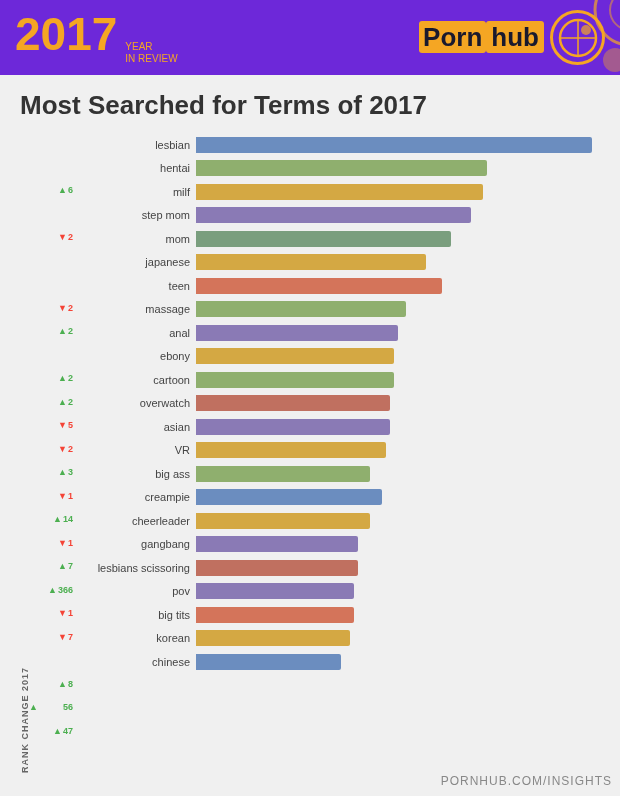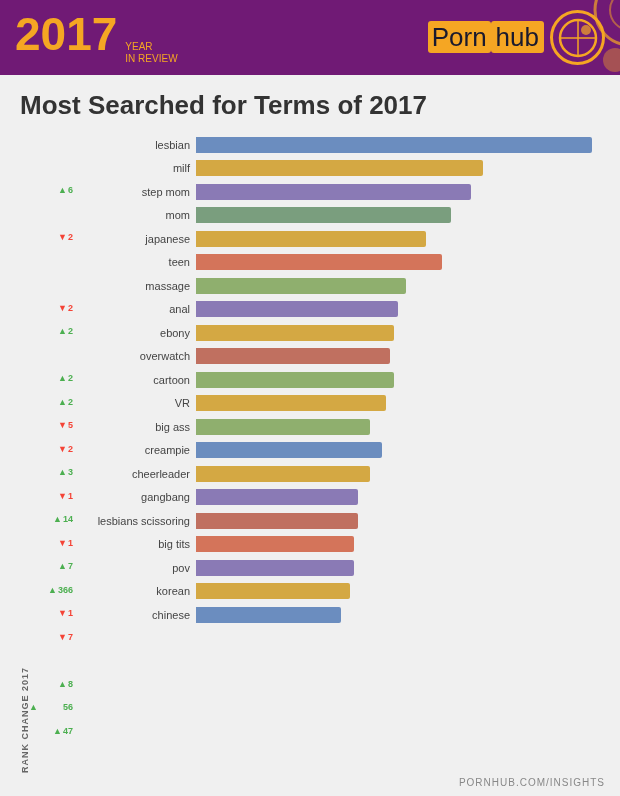--- a/index.html
+++ b/index.html
@@ -6,21 +6,21 @@
     body {
       width: 620px;
       height: 796px;
       background: #1a1a2e;
       font-family: Arial, sans-serif;
       color: #fff;
       overflow: hidden;
     }
 
     .header {
-      background: #701a75;
+      background: #6d28d9;
       padding: 10px 15px;
       display: flex;
       align-items: center;
       justify-content: space-between;
       height: 75px;
     }
 
     .year-logo {
       display: flex;
       align-items: baseline;
@@ -45,21 +45,21 @@
     }
 
     .pornhub-logo {
       display: flex;
       align-items: center;
       gap: 6px;
     }
 
     .pornhub-text {
       font-size: 26px;
-      font-weight: 400;
+      font-weight: 700;
       color: #fff;
     }
 
     .pornhub-text span {
       background: #f5a623;
       color: #1a1a2e;
       padding: 1px 4px;
       border-radius: 3px;
     }
 
@@ -162,22 +162,22 @@
     }
 
     .bar {
       height: 100%;
       border-radius: 0 2px 2px 0;
     }
 
     .website-footer {
       position: absolute;
       bottom: 8px;
-      right: 15px;
-      font-size: 10px;
+      right: 8px;
+      font-size: 12px;
       color: #888;
       letter-spacing: 1px;
     }
 
     .decorative-circles {
       position: absolute;
       right: 0;
       top: 0;
       width: 80px;
       height: 75px;
@@ -310,20 +310,26 @@
       </div>
 
     <div class="bars-section" id="bars-section">
         <div class="bar-row">
           <div class="bar-label">lesbian</div>
           <div class="bar-container">
             <div class="bar" style="width: 98%; background-color: rgb(107, 141, 191);"></div>
           </div>
         </div>
         <div class="bar-row">
+          <div class="bar-label">hentai</div>
+          <div class="bar-container">
+            <div class="bar" style="width: 72%; background-color: rgb(143, 175, 110);"></div>
+          </div>
+        </div>
+        <div class="bar-row">
           <div class="bar-label">milf</div>
           <div class="bar-container">
             <div class="bar" style="width: 71%; background-color: rgb(212, 168, 67);"></div>
           </div>
         </div>
         <div class="bar-row">
           <div class="bar-label">step mom</div>
           <div class="bar-container">
             <div class="bar" style="width: 68%; background-color: rgb(138, 122, 181);"></div>
           </div>
@@ -358,29 +364,35 @@
             <div class="bar" style="width: 50%; background-color: rgb(138, 122, 181);"></div>
           </div>
         </div>
         <div class="bar-row">
           <div class="bar-label">ebony</div>
           <div class="bar-container">
             <div class="bar" style="width: 49%; background-color: rgb(212, 168, 67);"></div>
           </div>
         </div>
         <div class="bar-row">
+          <div class="bar-label">cartoon</div>
+          <div class="bar-container">
+            <div class="bar" style="width: 49%; background-color: rgb(143, 175, 110);"></div>
+          </div>
+        </div>
+        <div class="bar-row">
           <div class="bar-label">overwatch</div>
           <div class="bar-container">
             <div class="bar" style="width: 48%; background-color: rgb(192, 112, 96);"></div>
           </div>
         </div>
         <div class="bar-row">
-          <div class="bar-label">cartoon</div>
-          <div class="bar-container">
-            <div class="bar" style="width: 49%; background-color: rgb(143, 175, 110);"></div>
+          <div class="bar-label">asian</div>
+          <div class="bar-container">
+            <div class="bar" style="width: 48%; background-color: rgb(138, 122, 181);"></div>
           </div>
         </div>
         <div class="bar-row">
           <div class="bar-label">VR</div>
           <div class="bar-container">
             <div class="bar" style="width: 47%; background-color: rgb(212, 168, 67);"></div>
           </div>
         </div>
         <div class="bar-row">
           <div class="bar-label">big ass</div>
@@ -406,29 +418,29 @@
             <div class="bar" style="width: 40%; background-color: rgb(138, 122, 181);"></div>
           </div>
         </div>
         <div class="bar-row">
           <div class="bar-label">lesbians scissoring</div>
           <div class="bar-container">
             <div class="bar" style="width: 40%; background-color: rgb(192, 112, 96);"></div>
           </div>
         </div>
         <div class="bar-row">
+          <div class="bar-label">pov</div>
+          <div class="bar-container">
+            <div class="bar" style="width: 39%; background-color: rgb(138, 122, 181);"></div>
+          </div>
+        </div>
+        <div class="bar-row">
           <div class="bar-label">big tits</div>
           <div class="bar-container">
             <div class="bar" style="width: 39%; background-color: rgb(212, 116, 90);"></div>
-          </div>
-        </div>
-        <div class="bar-row">
-          <div class="bar-label">pov</div>
-          <div class="bar-container">
-            <div class="bar" style="width: 39%; background-color: rgb(138, 122, 181);"></div>
           </div>
         </div>
         <div class="bar-row">
           <div class="bar-label">korean</div>
           <div class="bar-container">
             <div class="bar" style="width: 38%; background-color: rgb(212, 168, 67);"></div>
           </div>
         </div>
         <div class="bar-row">
           <div class="bar-label">chinese</div>

